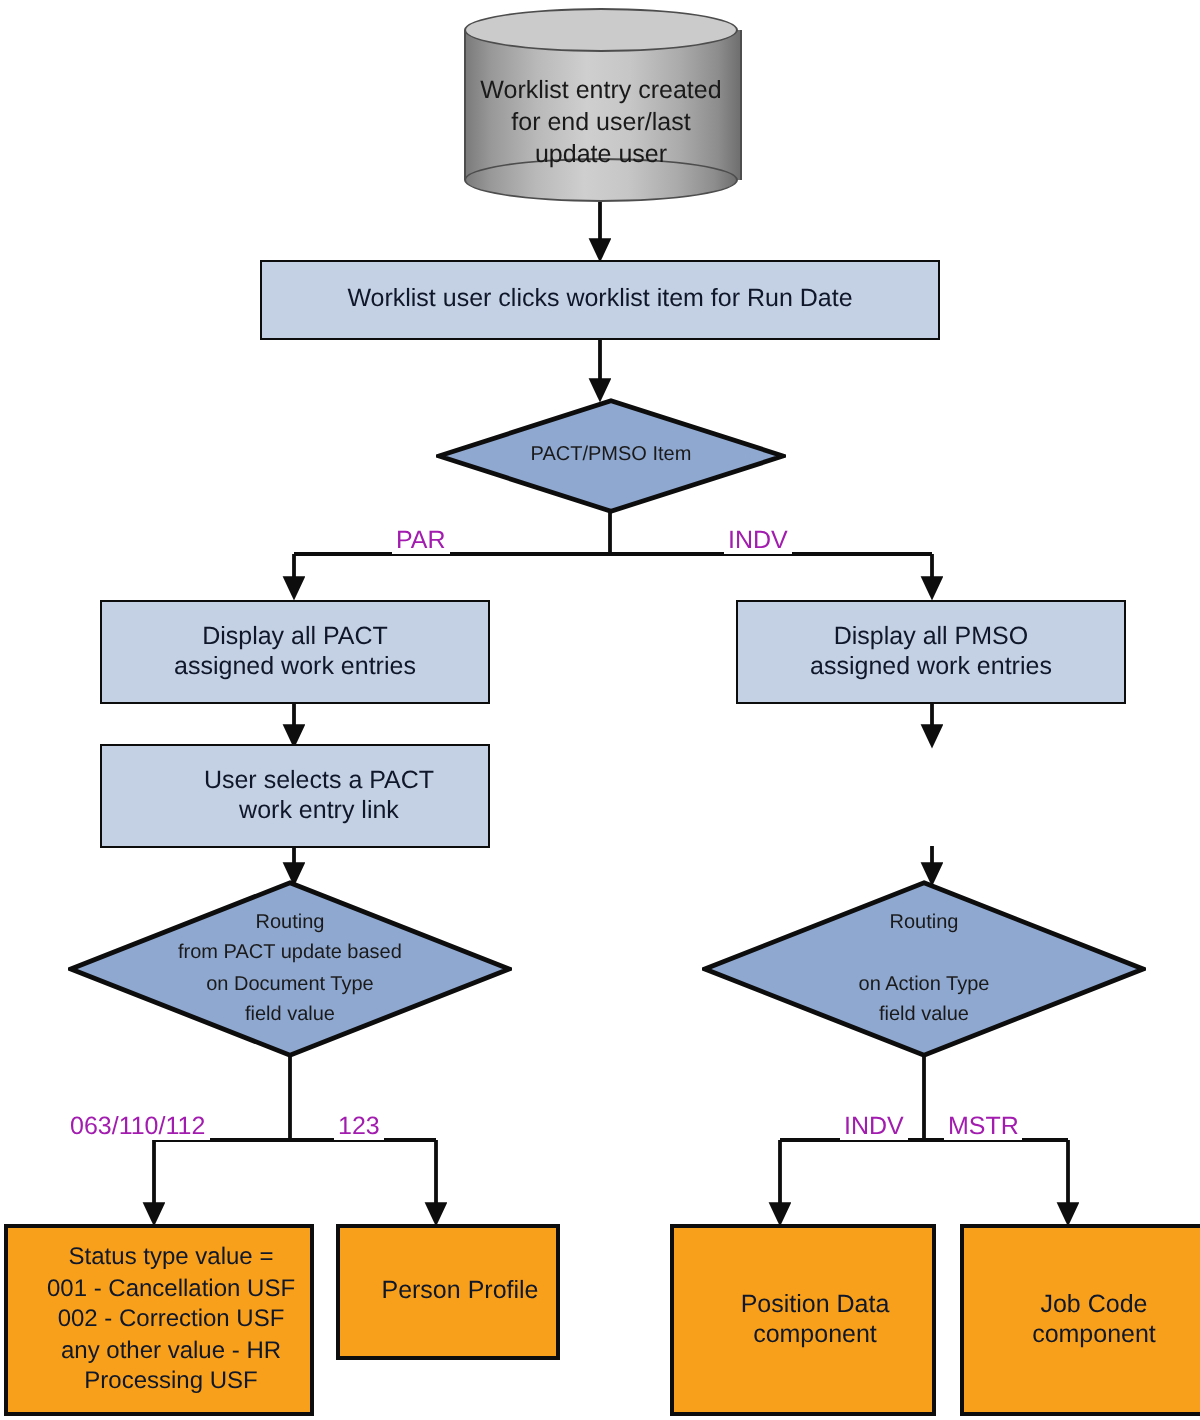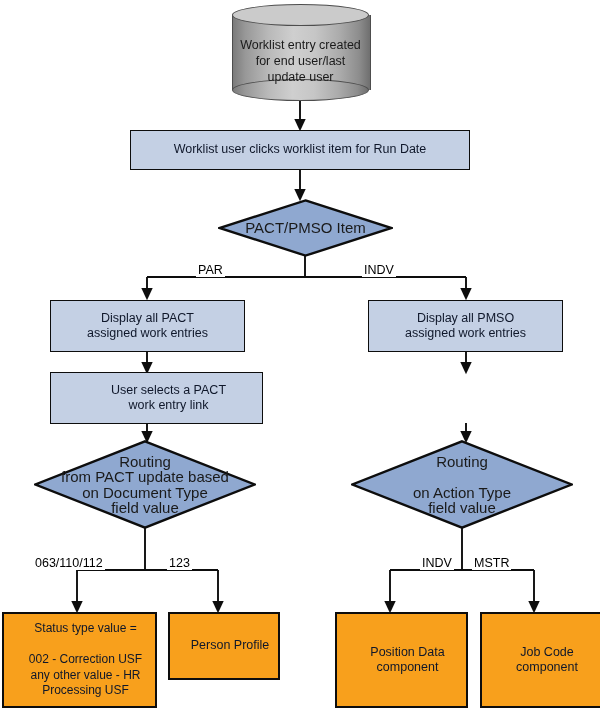--- a/index.html
+++ b/index.html
@@ -115,30 +115,30 @@
   .diamond-label {
     position: absolute;
     left: 12%;
     top: 0;
     width: 76%;
     height: 100%;
     display: flex;
     align-items: center;
     justify-content: center;
     text-align: center;
-    font-size: 15px;
+    font-size: 10px;
     line-height: 15.5px;
     color: #1a1a1a;
     z-index: 3;
   }
   .edge-label {
     position: absolute;
     font-size: 12.5px;
     line-height: 14px;
-    color: #000000;
+    color: #a21caf;
     background: #ffffff;
     padding: 0 2px;
     white-space: nowrap;
     z-index: 4;
   }
 </style>
 </head>
 <body>
 
 <div id="canvas">
@@ -220,21 +220,21 @@
     </span>
   </div>
 
   <div class="node proc" style="left:368px; top:300px; width:195px; height:52px;">
     <span>
       <span>Display all PMSO</span><br>
       <span>assigned work entries</span>
     </span>
   </div>
 
-  <div class="node proc" style="left:50px; top:372px; width:213px; height:52px;padding-left:24px;">
+  <div class="node proc" style="left:50px; top:372px; width:195px; height:52px;padding-left:24px;">
     <span>
       <span>User selects a PACT</span><br>
       <span>work entry link</span>
     </span>
   </div>
 
 
   <div class="diamond-wrap" style="left:34px; top:440px; width:222px; height:89px;">
     <svg viewBox="0 0 222 89" preserveAspectRatio="none">
       <polygon points="111,1.4 220.6,44.5 111,87.6 1.4,44.5" fill="#8fa8d0" stroke="#0d0d0d" stroke-width="2.4" vector-effect="non-scaling-stroke"></polygon>
@@ -272,21 +272,21 @@
   <div class="edge-label" style="left:420px; top:556px;">
     <span>INDV</span>
   </div>
   <div class="edge-label" style="left:472px; top:556px;">
     <span>MSTR</span>
   </div>
 
   <div class="node term" style="left:2px; top:612px; width:155px; height:96px; font-size:12px; line-height:15.6px;">
     <span>
       <span>Status type value =</span><br>
-      <br>
+      <span>001 - Cancellation USF</span><br>
       <span>002 - Correction USF</span><br>
       <span>any other value - HR</span><br>
       <span>Processing USF</span>
     </span>
   </div>
 
   <div class="node term" style="left:168px; top:612px; width:112px; height:68px;">
     <span>Person Profile</span>
   </div>
 

